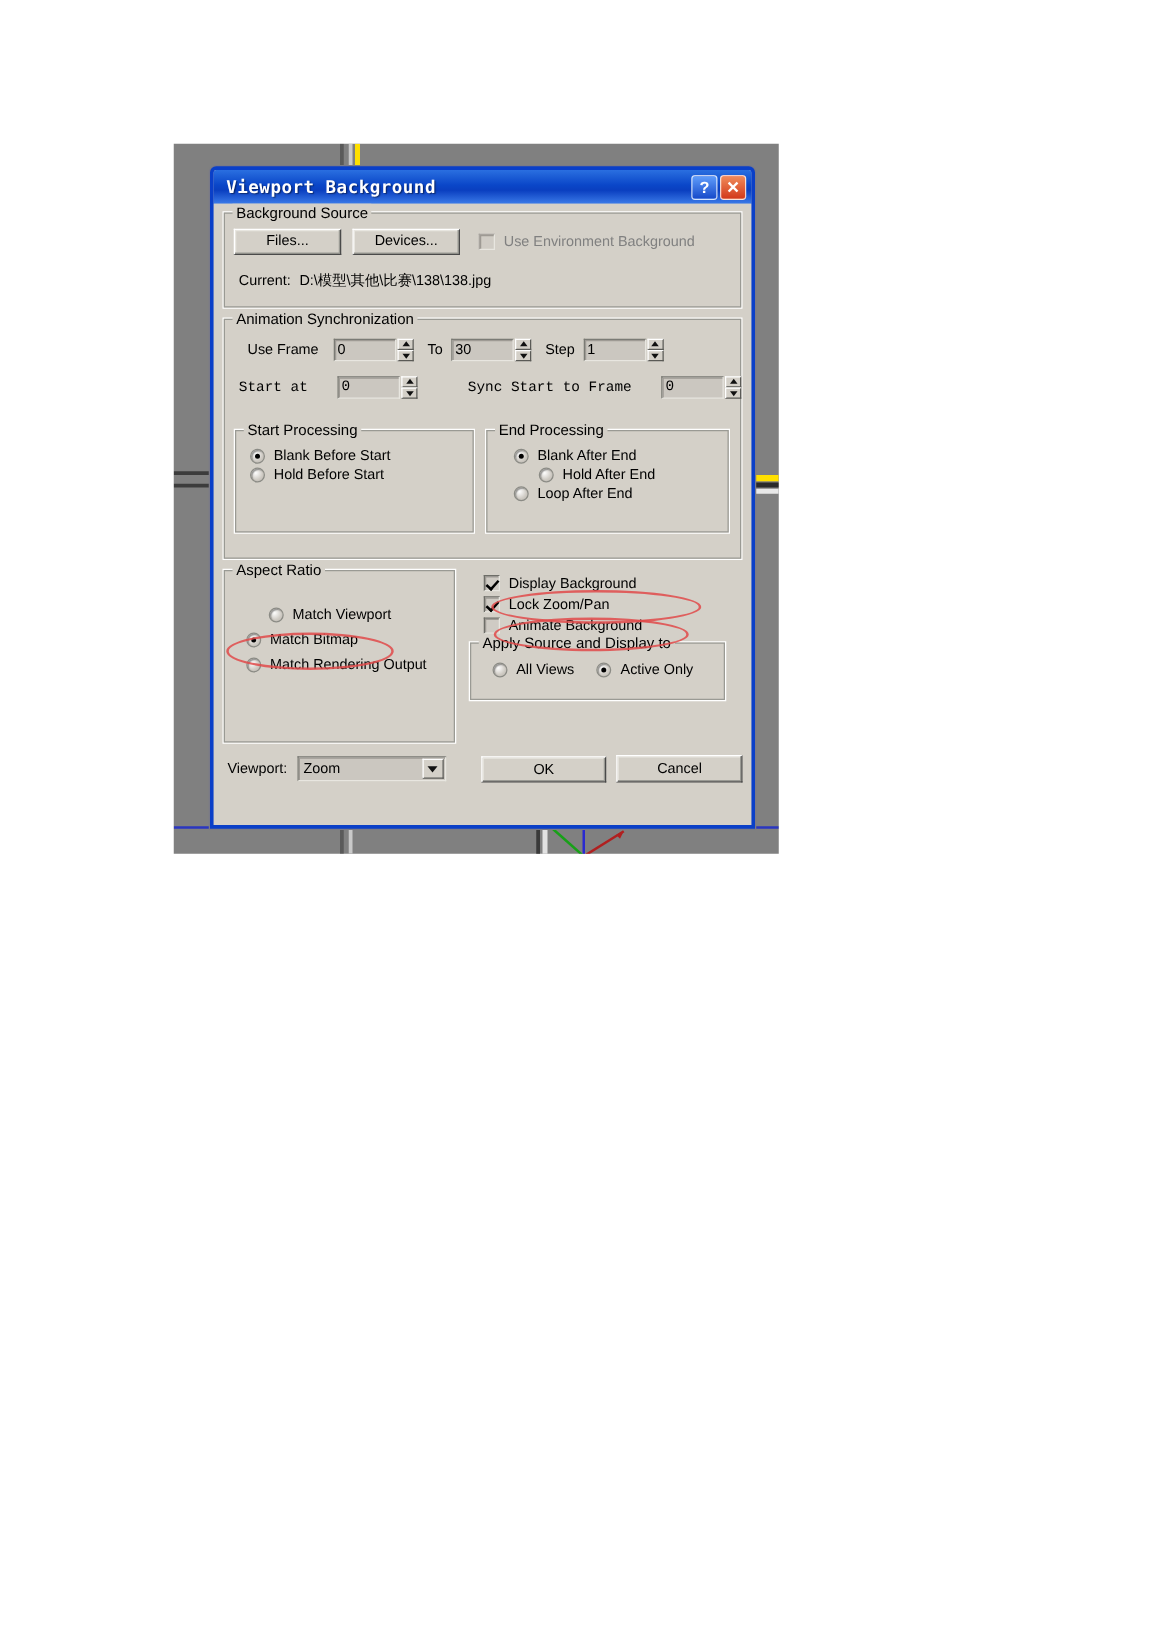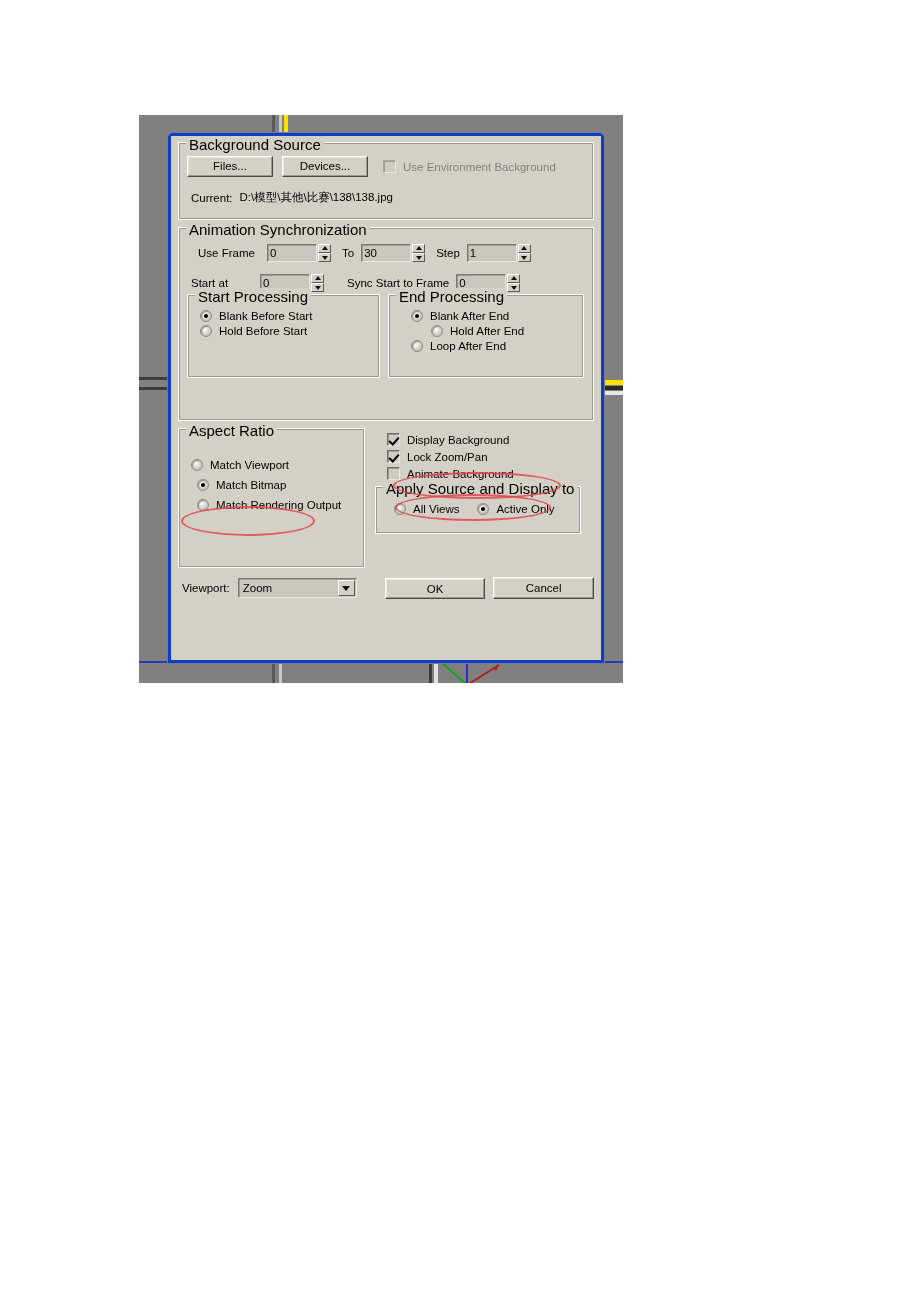--- a/index.html
+++ b/index.html
@@ -94,21 +94,21 @@
     outline-offset: -2px;
     margin-bottom: 7px;
     padding: 11px 8px 7px 8px;
     box-sizing: border-box;
   }
   .group > .legend {
     position: absolute;
     top: -7px; left: 7px;
     background: #d4d0c8;
     padding: 0 3px;
-    font-size: 15px;
+    font-size: 12px;
     color: #000000;
     white-space: nowrap;
   }
 
   
   .btn {
     background: #d4d0c8;
     border: 1px solid;
     border-color: #ffffff #4a4a4a #4a4a4a #ffffff;
     box-shadow: inset -1px -1px 0 #9a9a94, inset 1px 1px 0 #e8e6e0;
@@ -275,20 +275,25 @@
       <line x1="44" y1="26" x2="18" y2="3" stroke="#18a018" stroke-width="2"></line>
       <line x1="44" y1="26" x2="76" y2="6" stroke="#b02020" stroke-width="2"></line>
       <polygon points="76,6 70,9 73,12" fill="#b02020"></polygon>
       <rect x="6" y="0" width="3" height="28" fill="#3a3a3a"></rect>
       <rect x="11" y="0" width="4" height="28" fill="#e2e2e2"></rect>
     </svg>
   </div>
 
   <div id="dialog">
 
+    <div id="titlebar">
+      <div id="title-text">Viewport Background</div>
+      <div class="tb-btn tb-help">?</div>
+      <div class="tb-btn tb-close">✕</div>
+    </div>
 
     <div id="body">
 
       <div class="group" style="height:78px;">
         <div class="legend">Background Source</div>
         <div class="row" style="gap:9px; margin-top:2px;">
           <div class="btn" style="width:86px;">Files...</div>
           <div class="btn" style="width:86px;">Devices...</div>
           <div class="check-row" style="margin:0 0 0 6px;">
             <span class="cbox dis"></span>
@@ -324,40 +329,40 @@
           <span class="lbl" style="margin-left:4px;">Step</span>
           <span class="field">
             <span class="box" style="width:50px;">1</span>
             <span class="spin">
                 <div class="up"></div>
                 <div class="dn"></div>
               </span>
           </span>
         </div>
 
-        <div class="row" style="gap:7px; margin-top:12px; margin-left:4px;">
+        <div class="row" style="gap:24px; margin-top:12px; margin-left:4px;font-family:Liberation Mono, monospace;">
           <span class="lbl" style="width:62px;">Start at</span>
           <span class="field">
             <span class="box" style="width:50px;">0</span>
             <span class="spin">
                 <div class="up"></div>
                 <div class="dn"></div>
               </span>
           </span>
           <span class="lbl" style="margin-left:16px;">Sync Start to Frame</span>
           <span class="field">
             <span class="box" style="width:50px;">0</span>
             <span class="spin">
                 <div class="up"></div>
                 <div class="dn"></div>
               </span>
           </span>
         </div>
 
-        <div class="subgroups" style="margin-top:2px;">
+        <div class="subgroups" style="margin-top:24px;">
           <div class="group" style="width:193px; height:84px; margin:0; padding-top:12px;">
             <div class="legend">Start Processing</div>
             <div class="radio-row">
               <span class="radio on"></span>
               <span class="lbl">Blank Before Start</span>
             </div>
             <div class="radio-row">
               <span class="radio"></span>
               <span class="lbl">Hold Before Start</span>
             </div>
@@ -378,21 +383,21 @@
               <span class="lbl">Loop After End</span>
             </div>
           </div>
         </div>
       </div>
 
       <div style="display:flex; gap:10px; margin-bottom:6px;">
 
         <div class="group" style="width:187px; height:140px; margin:0; padding-top:22px;">
           <div class="legend">Aspect Ratio</div>
-          <div class="radio-row" style="margin:8px 0 8px 4px;">
+          <div class="radio-row" style="margin:8px 0 8px 28px;">
             <span class="radio"></span>
             <span class="lbl">Match Viewport</span>
           </div>
           <div class="radio-row" style="margin:8px 0 8px 10px;">
             <span class="radio on"></span>
             <span class="lbl">Match Bitmap</span>
           </div>
           <div class="radio-row" style="margin:8px 0 8px 10px;">
             <span class="radio"></span>
             <span class="lbl">Match Rendering Output</span>

